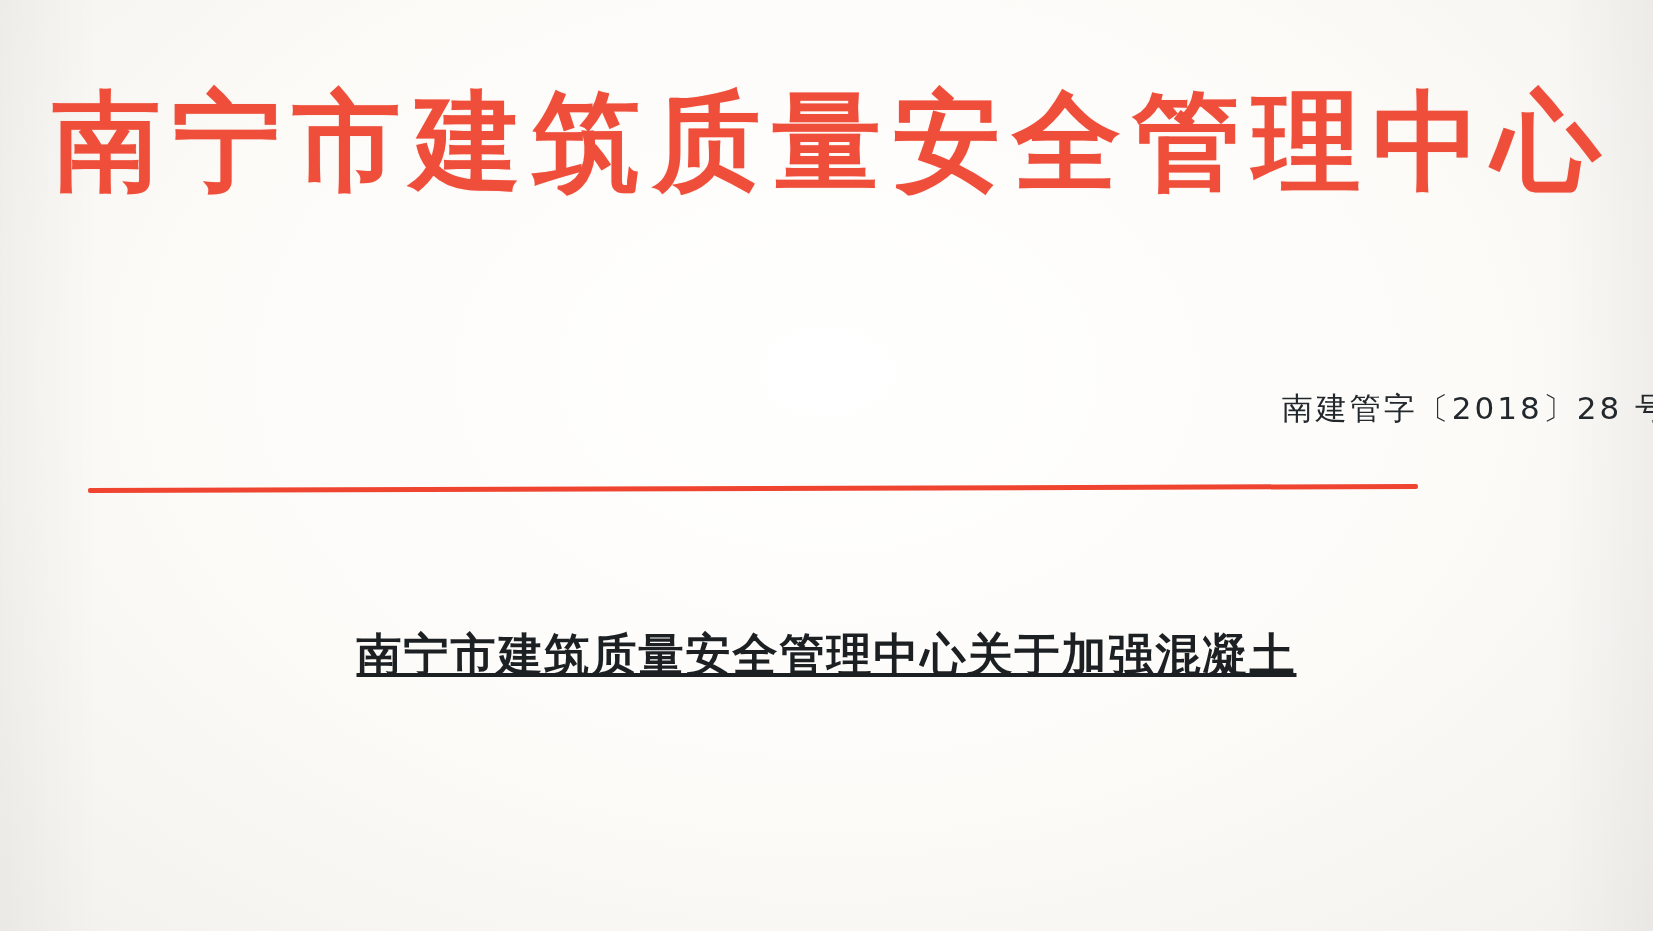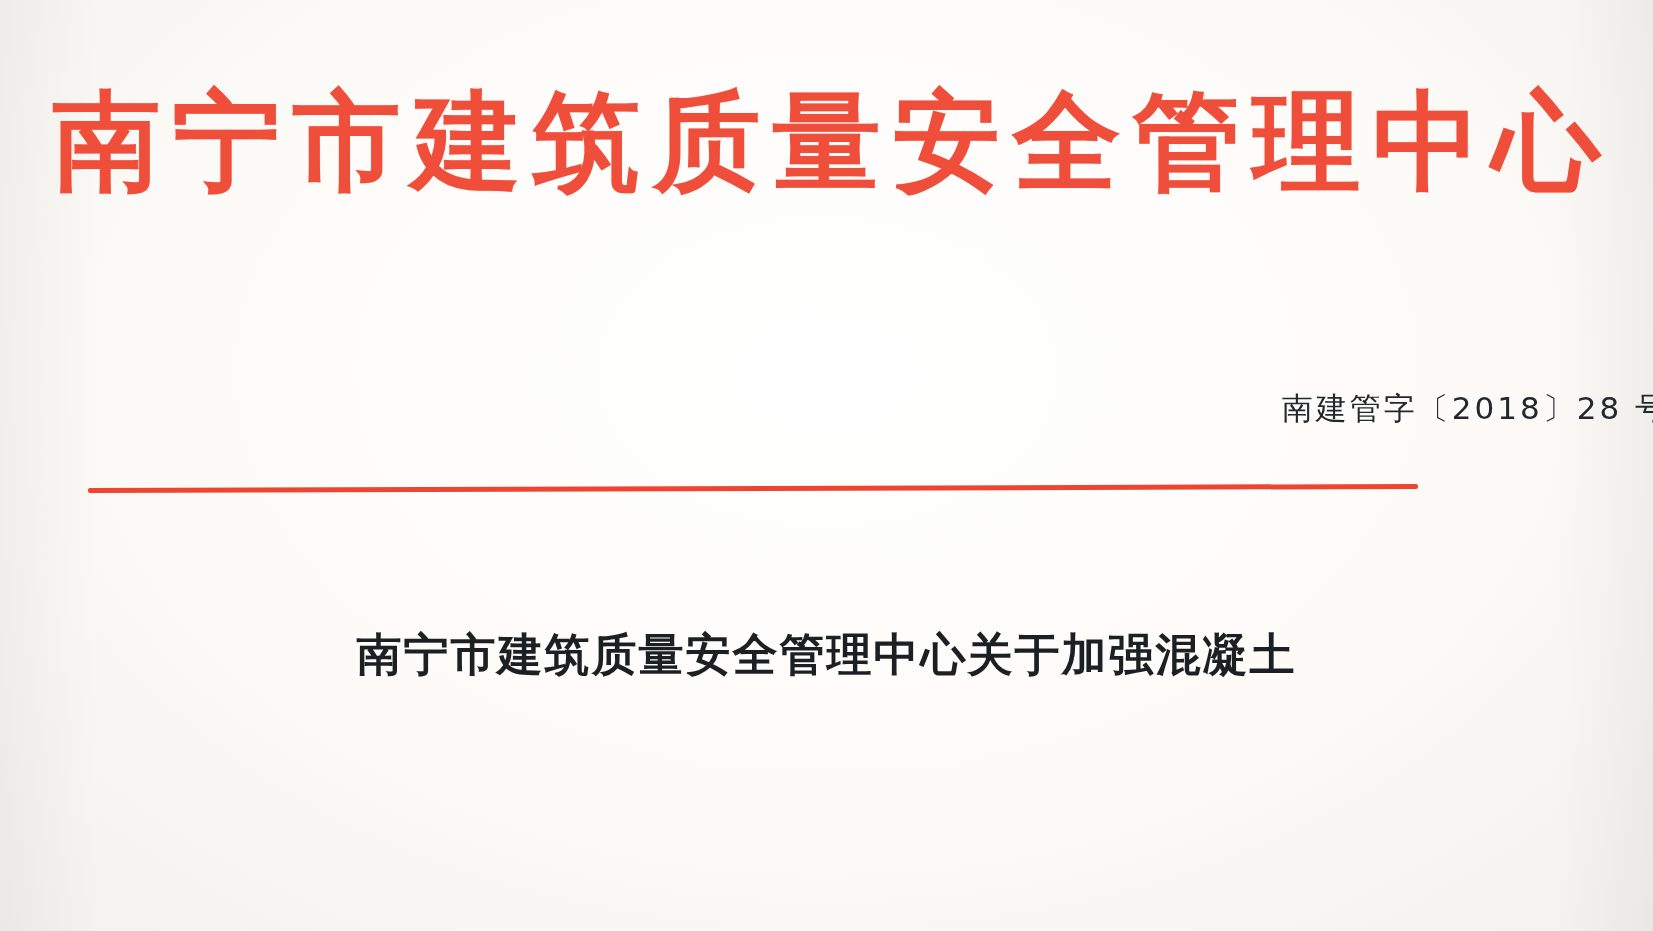--- a/index.html
+++ b/index.html
@@ -90,20 +90,21 @@
     color: #1c2023;
     font-family: "DejaVu Serif", "Liberation Serif", serif;
     font-weight: 700;
     font-size: 45px;
     letter-spacing: 2px;
     line-height: 1.55;
   }
   .title-line {
     display: block;
     white-space: nowrap;
+    text-decoration: underline;
   }
 </style>
 </head>
 <body>
 
 <div class="paper"></div>
 
 <div class="doc">
 
   <div class="masthead">南宁市建筑质量安全管理中心</div>

